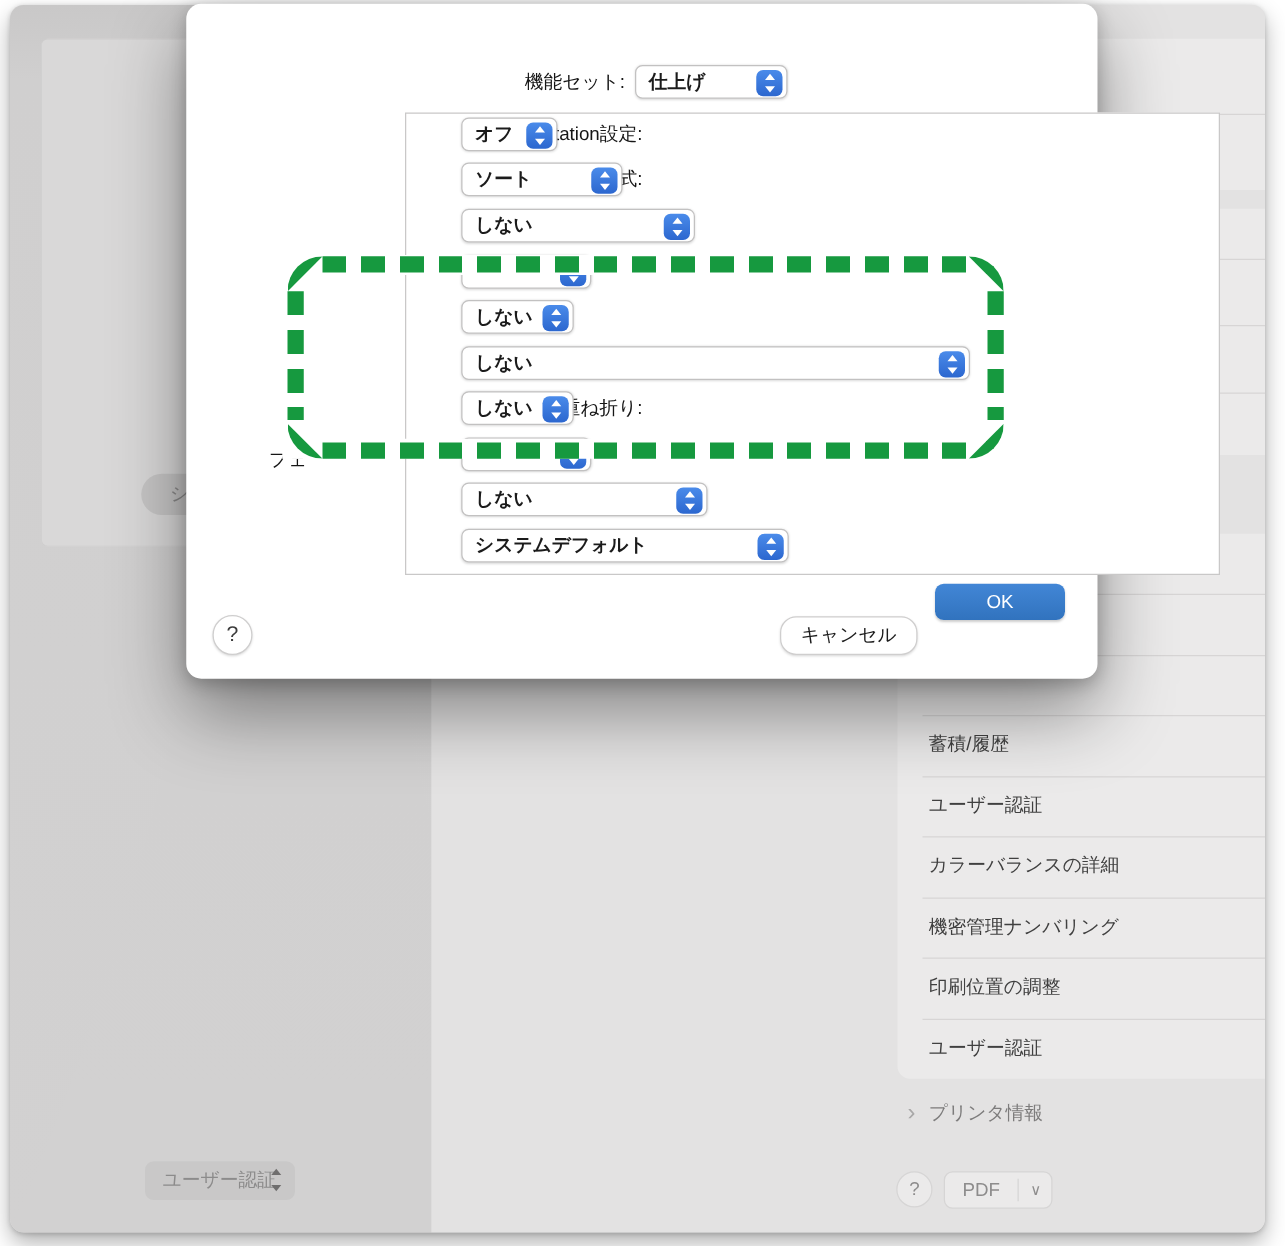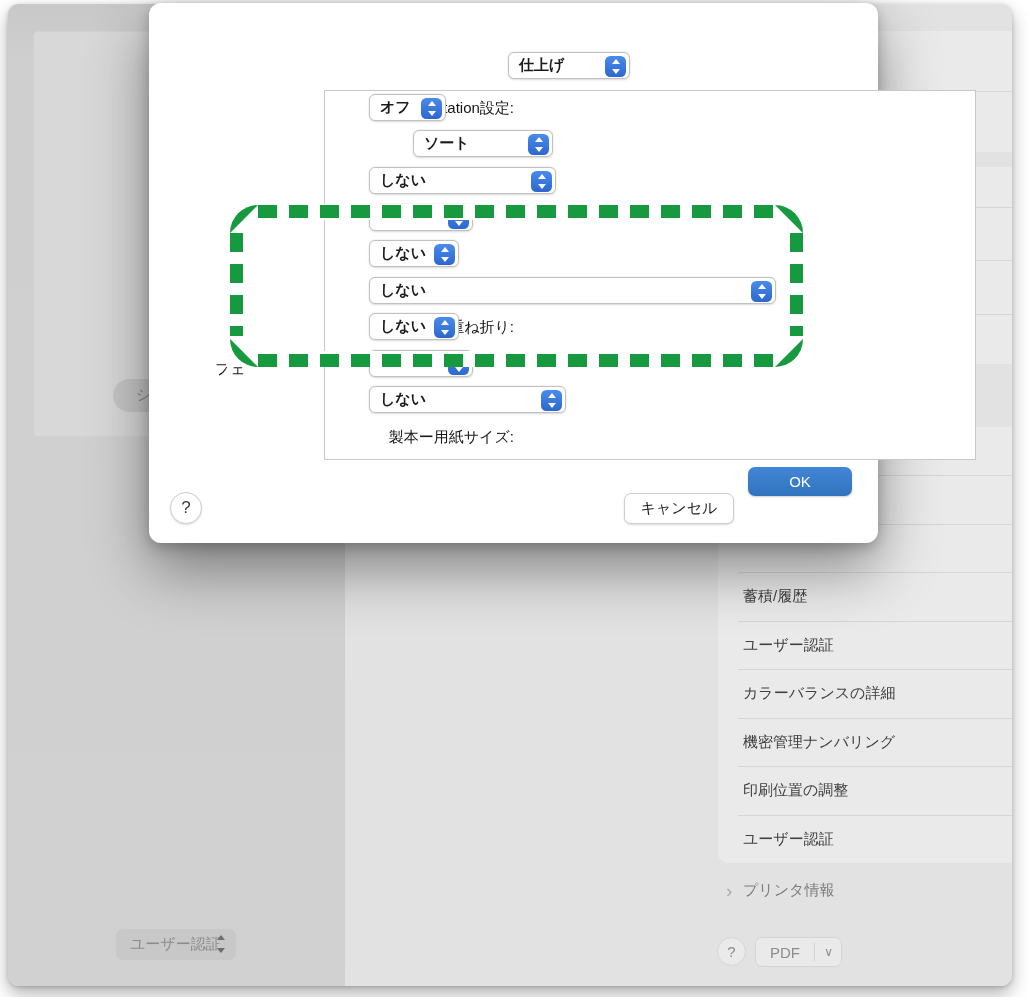--- a/index.html
+++ b/index.html
@@ -148,35 +148,36 @@
       <span style="position:absolute;left:14px;top:6px;">PDF</span>
       <span class="divider"></span>
       <span class="chev">∨</span>
     </div>
 
   </div>
 </div>
 
 <div id="modal">
 
+  <div class="m-label" style="left:151px;top:49px;width:200px;">機能セット:</div>
   <div class="popup" style="left:359px;top:49px;width:122px;">
     <span class="val">仕上げ</span>
     <span class="stp"></span>
   </div>
 
   <div id="modal-groupbox"></div>
 
   <div class="m-label" style="top:91px;">Orientation設定:</div>
   <div class="popup" style="left:220px;top:91px;width:77px;">
     <span class="val">オフ</span>
       <span class="stp"></span>
   </div>
 
   <div class="m-label" style="top:127px;">ソート方式:</div>
-  <div class="popup" style="left:220px;top:127px;width:140px;margin-left:44px;">
+  <div class="popup" style="left:220px;top:127px;width:129px;">
     <span class="val">ソート</span>
       <span class="stp"></span>
   </div>
 
   <div class="m-label" style="top:164px;">ステープル:</div>
   <div class="popup" style="left:220px;top:164px;width:187px;">
     <span class="val">しない</span>
       <span class="stp"></span>
   </div>
 
@@ -208,25 +209,29 @@
       <span class="stp"></span>
   </div>
 
   <div class="m-label" style="top:383px;">製本:</div>
   <div class="popup" style="left:220px;top:383px;width:197px;">
     <span class="val">しない</span>
       <span class="stp"></span>
   </div>
 
   <div class="m-label" style="top:420px;">製本ー用紙サイズ:</div>
+  <div class="popup" style="left:220px;top:420px;width:262px;">
+    <span class="val">システムデフォルト</span>
+      <span class="stp"></span>
+  </div>
 
   <div id="m-help" style="left:21px;top:489px;">
     <span>?</span>
   </div>
-  <div id="m-cancel" style="left:475px;top:490px;">
+  <div id="m-cancel" style="left:475px;top:490px;border-radius:13px;">
     <span>キャンセル</span>
   </div>
   <div id="m-ok" style="left:599px;top:464px;">
     <span>OK</span>
   </div>
 </div>
 
 <div>
 
   <div class="gback" style="left:226px;top:204px;width:581px;height:16px;"></div>

